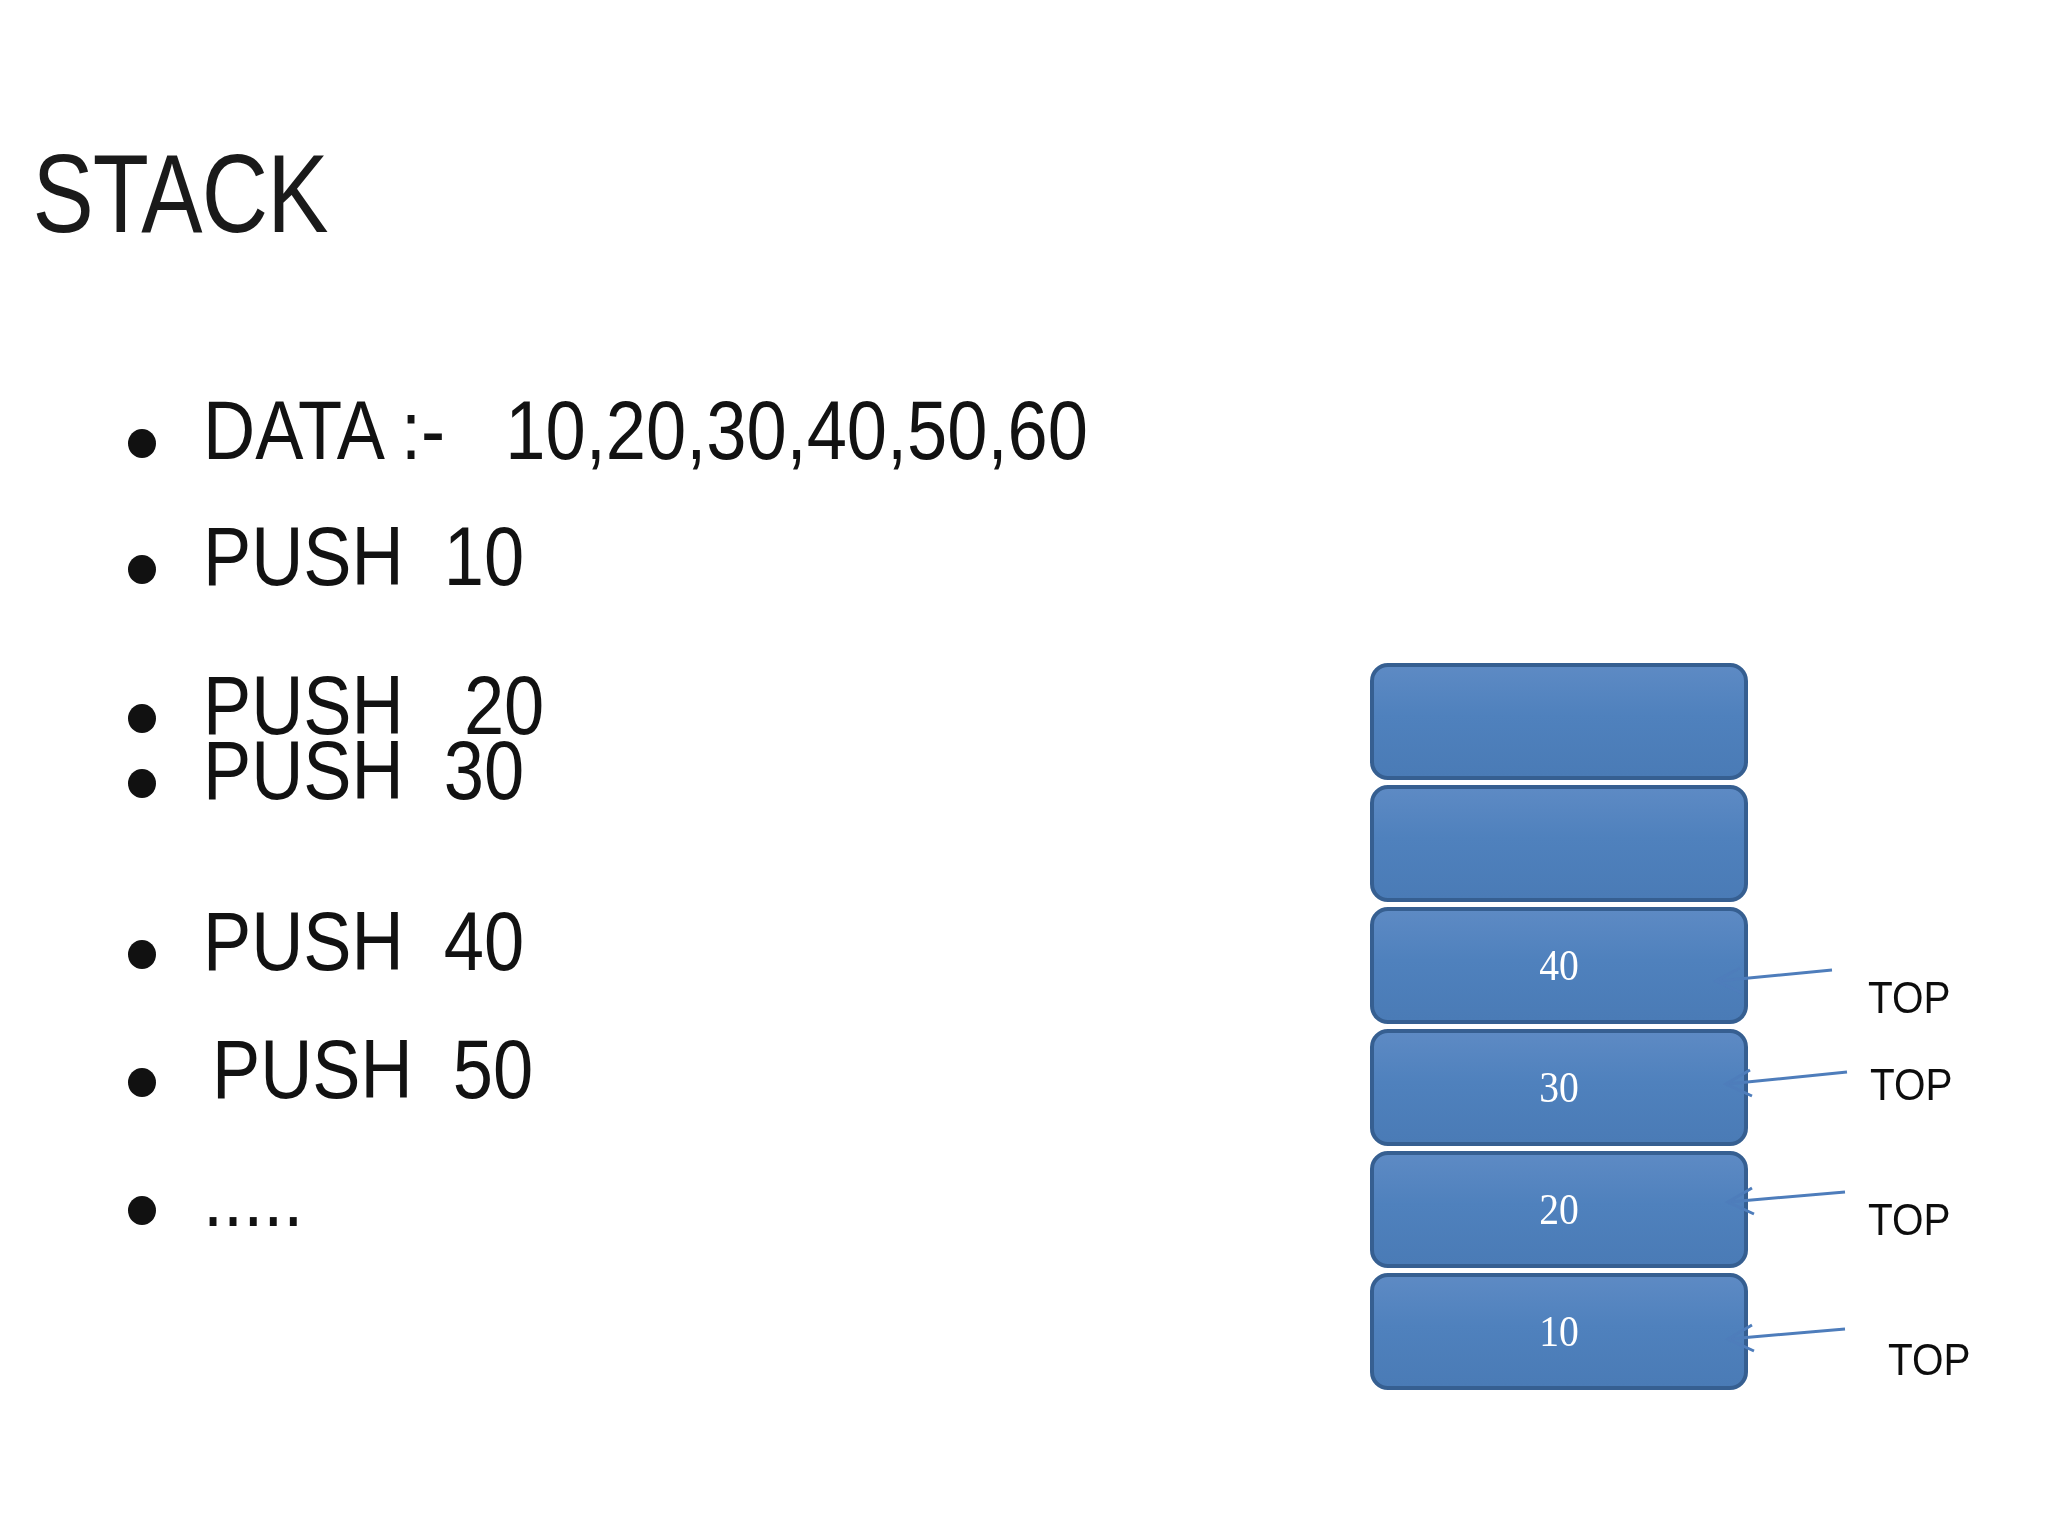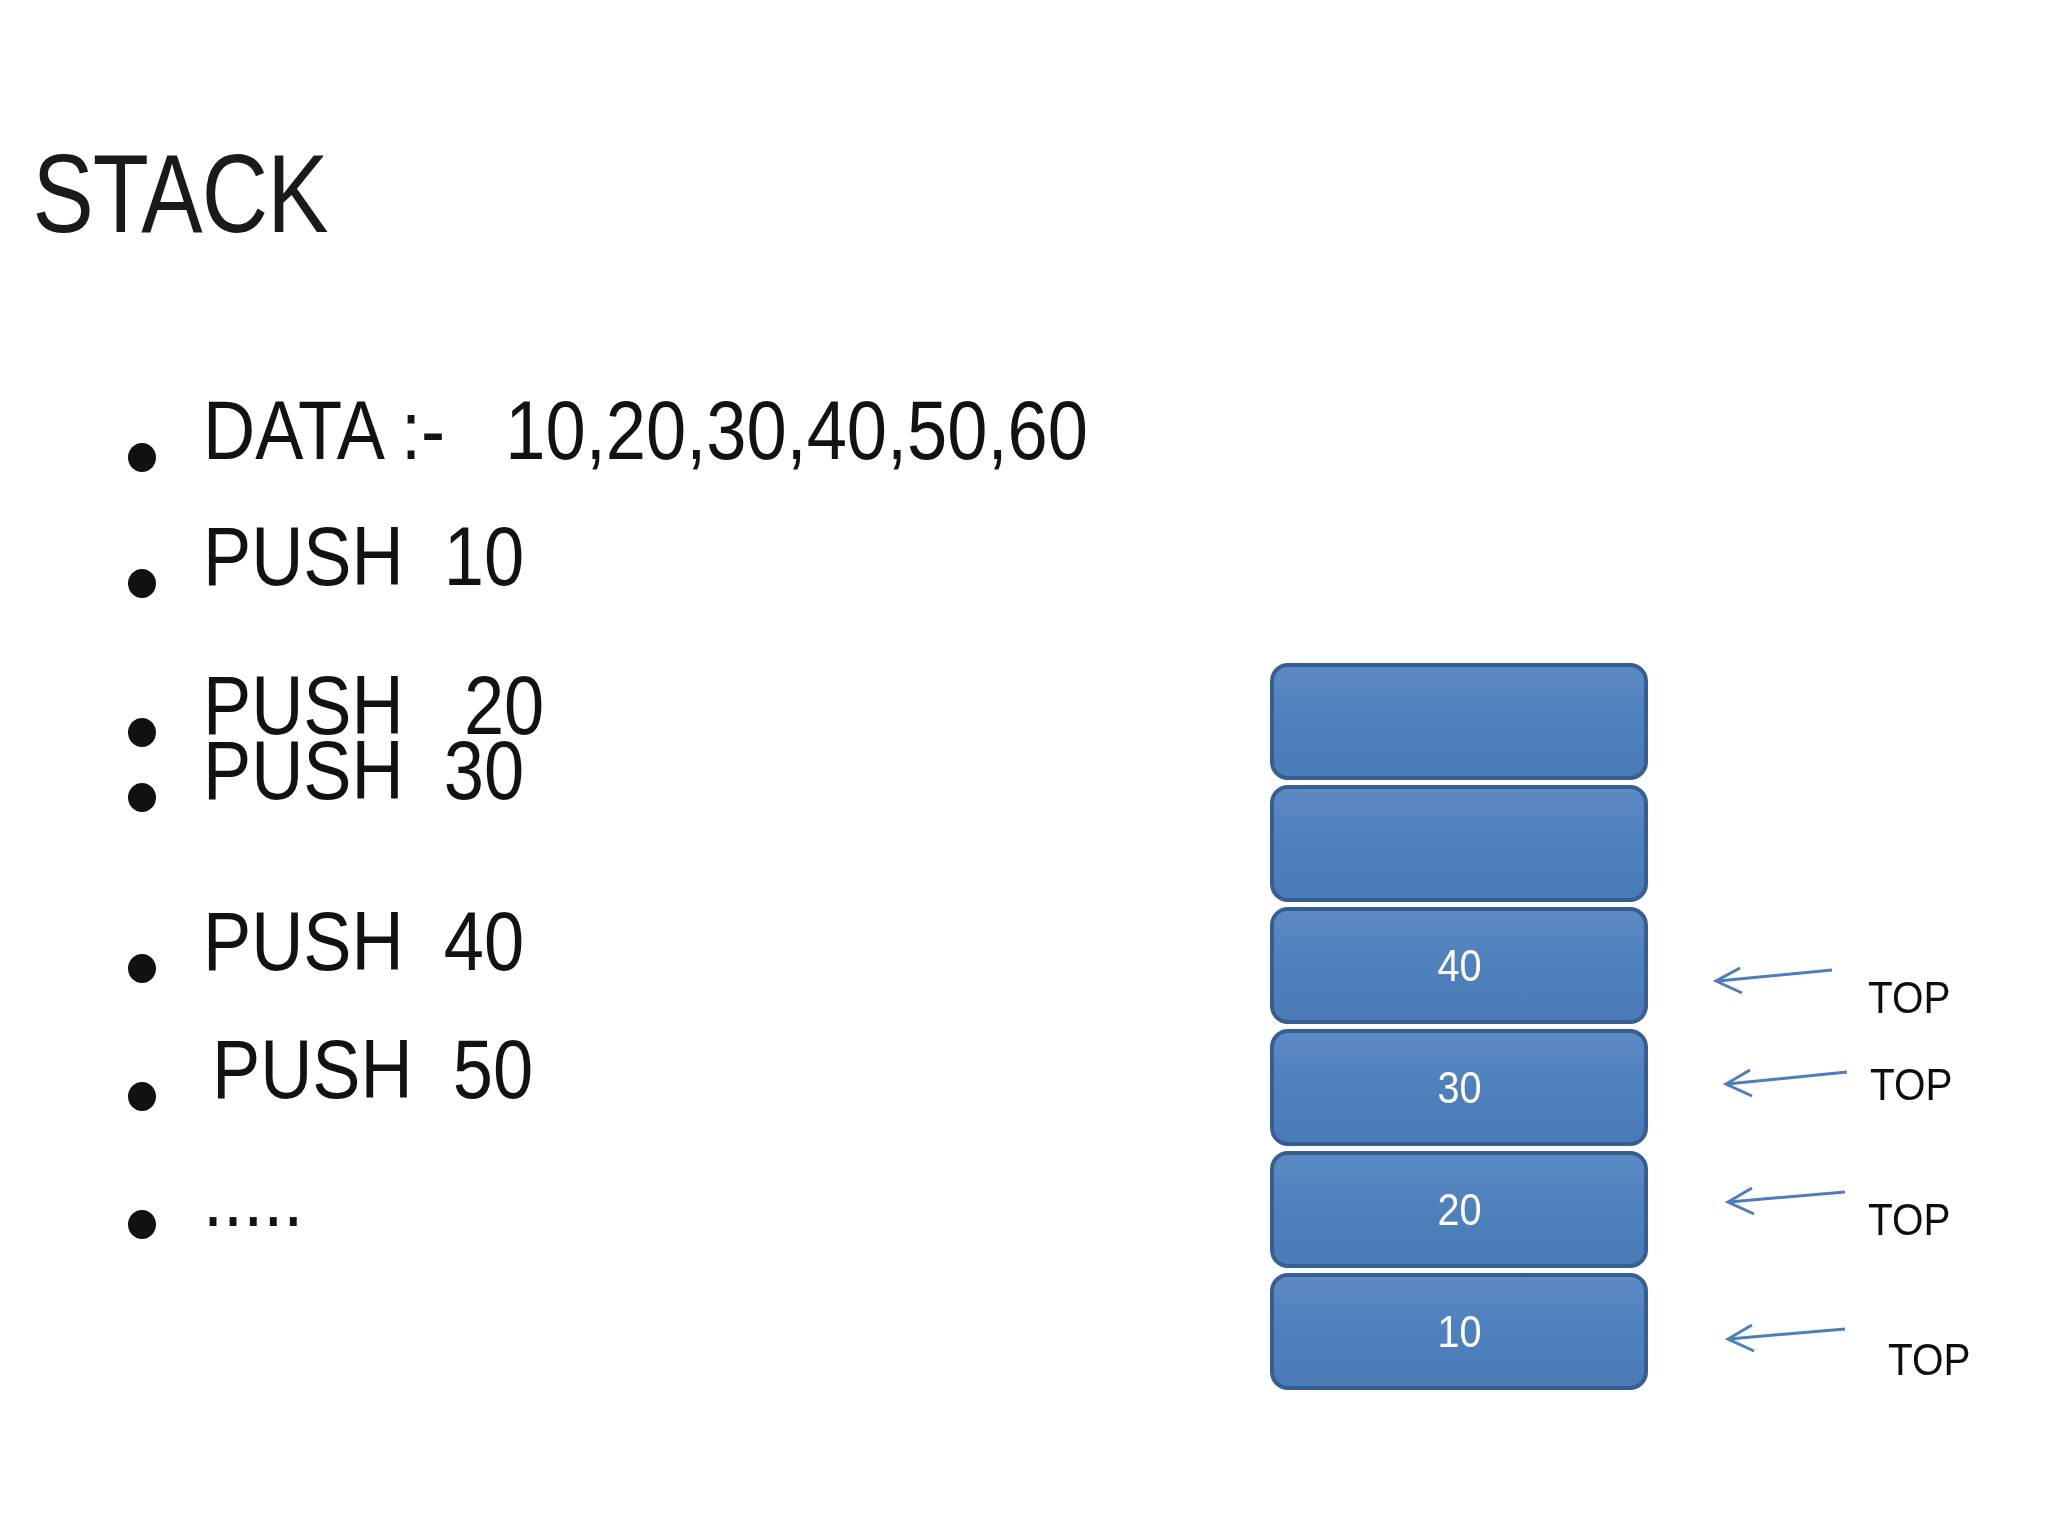--- a/index.html
+++ b/index.html
@@ -35,21 +35,21 @@
     transform-origin: 50% 50%;
     letter-spacing: -1px;
   }
 
   
   .bullets { position: absolute; inset: 0; }
   .bullet-row {
     position: absolute;
     left: 128px;
     display: flex;
-    align-items: flex-end;
+    align-items: center;
     white-space: pre;
   }
   .bullet-dot {
     width: 28px;
     height: 29px;
     margin-top: 26px;
     margin-right: 47px;
     border-radius: 50%;
     background: #111111;
     flex: 0 0 auto;
@@ -67,23 +67,24 @@
   .row-2 { top: 514px; }
   .row-3 { top: 643px; margin-top: 20px; }
   .row-4 { top: 728px; }
   .row-5 { top: 899px; }
   .row-6 { top: 1027px; gap: 9px; }
   .row-7 { top: 1155px; }
 
   
   .stack {
     position: absolute;
-    left: 1270px;
+    left: 1370px;
     top: 663px;
     width: 378px;
+    font-family: Liberation Serif, serif;
   }
   .stack-box {
     box-sizing: border-box;
     width: 378px;
     height: 117px;
     margin-bottom: 5px;
     border: 4px solid #365f91;
     border-radius: 18px;
     background: linear-gradient(180deg, #5d8ac4 0%, #4f81bd 45%, #4a7bb6 100%);
     display: flex;

